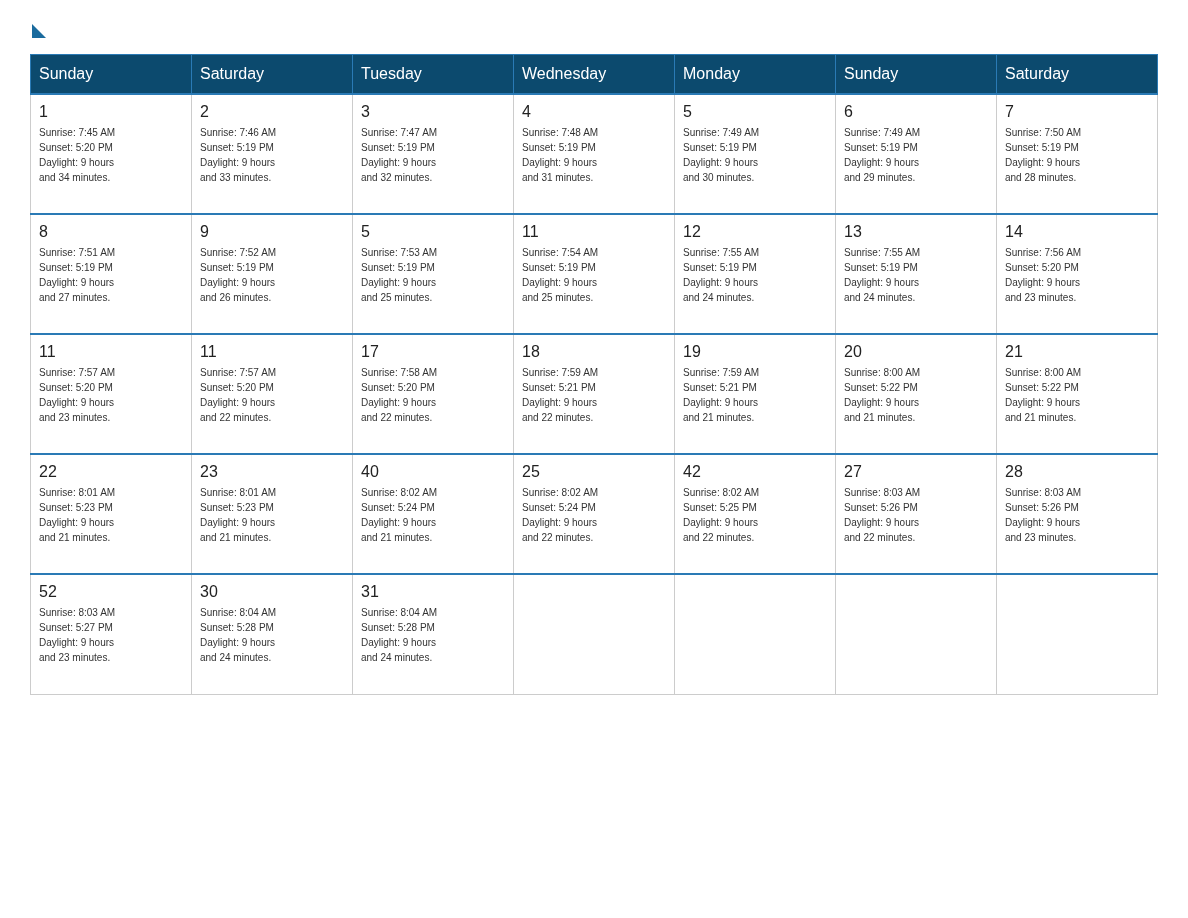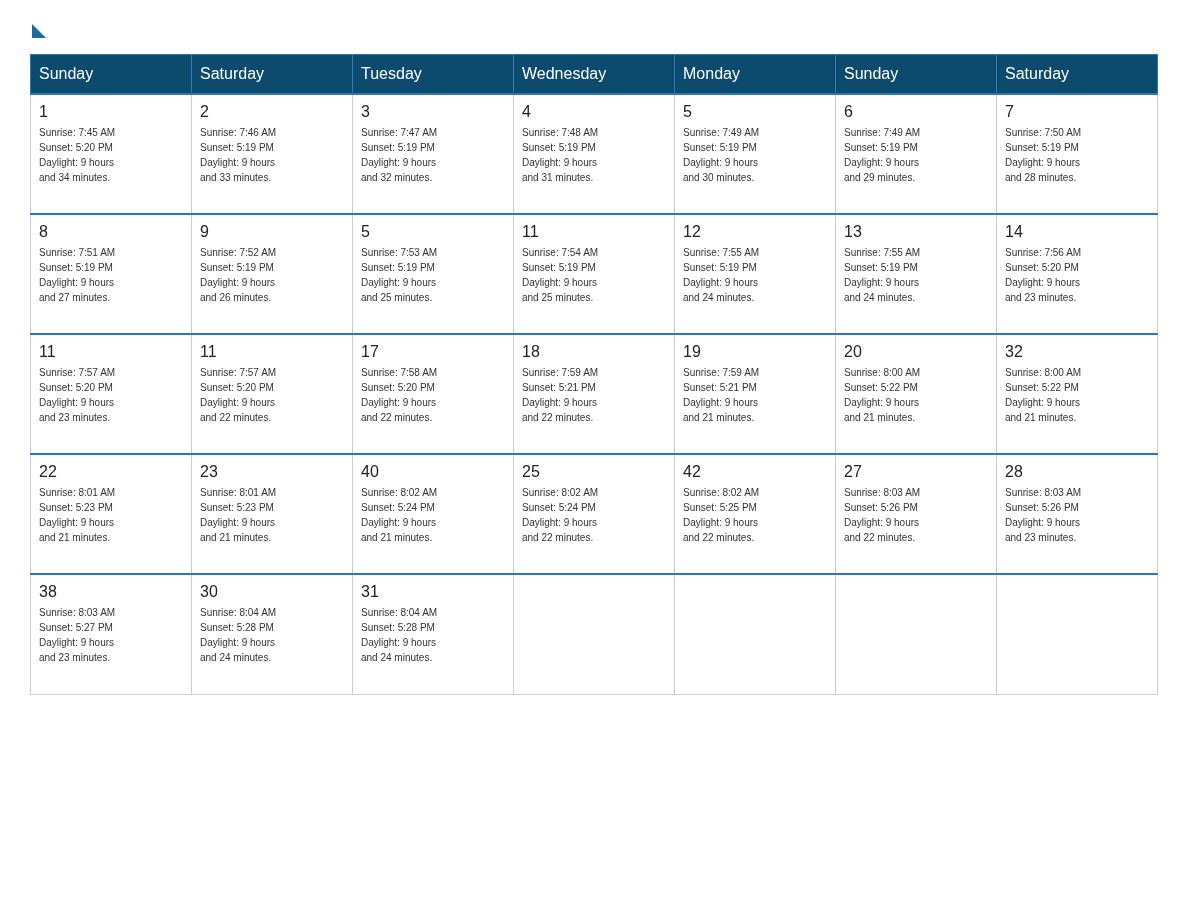--- a/index.html
+++ b/index.html
@@ -219,21 +219,21 @@
         </td>
         <td>
           <span class="day-number">19</span>
           <div class="day-info">Sunrise: 7:59 AM<br>Sunset: 5:21 PM<br>Daylight: 9 hours<br>and 21 minutes.</div>
         </td>
         <td>
           <span class="day-number">20</span>
           <div class="day-info">Sunrise: 8:00 AM<br>Sunset: 5:22 PM<br>Daylight: 9 hours<br>and 21 minutes.</div>
         </td>
         <td>
-          <span class="day-number">32</span>
+          <span class="day-number">21</span>
           <div class="day-info">Sunrise: 8:00 AM<br>Sunset: 5:22 PM<br>Daylight: 9 hours<br>and 21 minutes.</div>
         </td>
       </tr>
       <tr>
         <td>
           <span class="day-number">22</span>
           <div class="day-info">Sunrise: 8:01 AM<br>Sunset: 5:23 PM<br>Daylight: 9 hours<br>and 21 minutes.</div>
         </td>
         <td>
           <span class="day-number">23</span>
@@ -255,21 +255,21 @@
           <span class="day-number">27</span>
           <div class="day-info">Sunrise: 8:03 AM<br>Sunset: 5:26 PM<br>Daylight: 9 hours<br>and 22 minutes.</div>
         </td>
         <td>
           <span class="day-number">28</span>
           <div class="day-info">Sunrise: 8:03 AM<br>Sunset: 5:26 PM<br>Daylight: 9 hours<br>and 23 minutes.</div>
         </td>
       </tr>
       <tr>
         <td>
-          <span class="day-number">38</span>
+          <span class="day-number">52</span>
           <div class="day-info">Sunrise: 8:03 AM<br>Sunset: 5:27 PM<br>Daylight: 9 hours<br>and 23 minutes.</div>
         </td>
         <td>
           <span class="day-number">30</span>
           <div class="day-info">Sunrise: 8:04 AM<br>Sunset: 5:28 PM<br>Daylight: 9 hours<br>and 24 minutes.</div>
         </td>
         <td>
           <span class="day-number">31</span>
           <div class="day-info">Sunrise: 8:04 AM<br>Sunset: 5:28 PM<br>Daylight: 9 hours<br>and 24 minutes.</div>
         </td>

